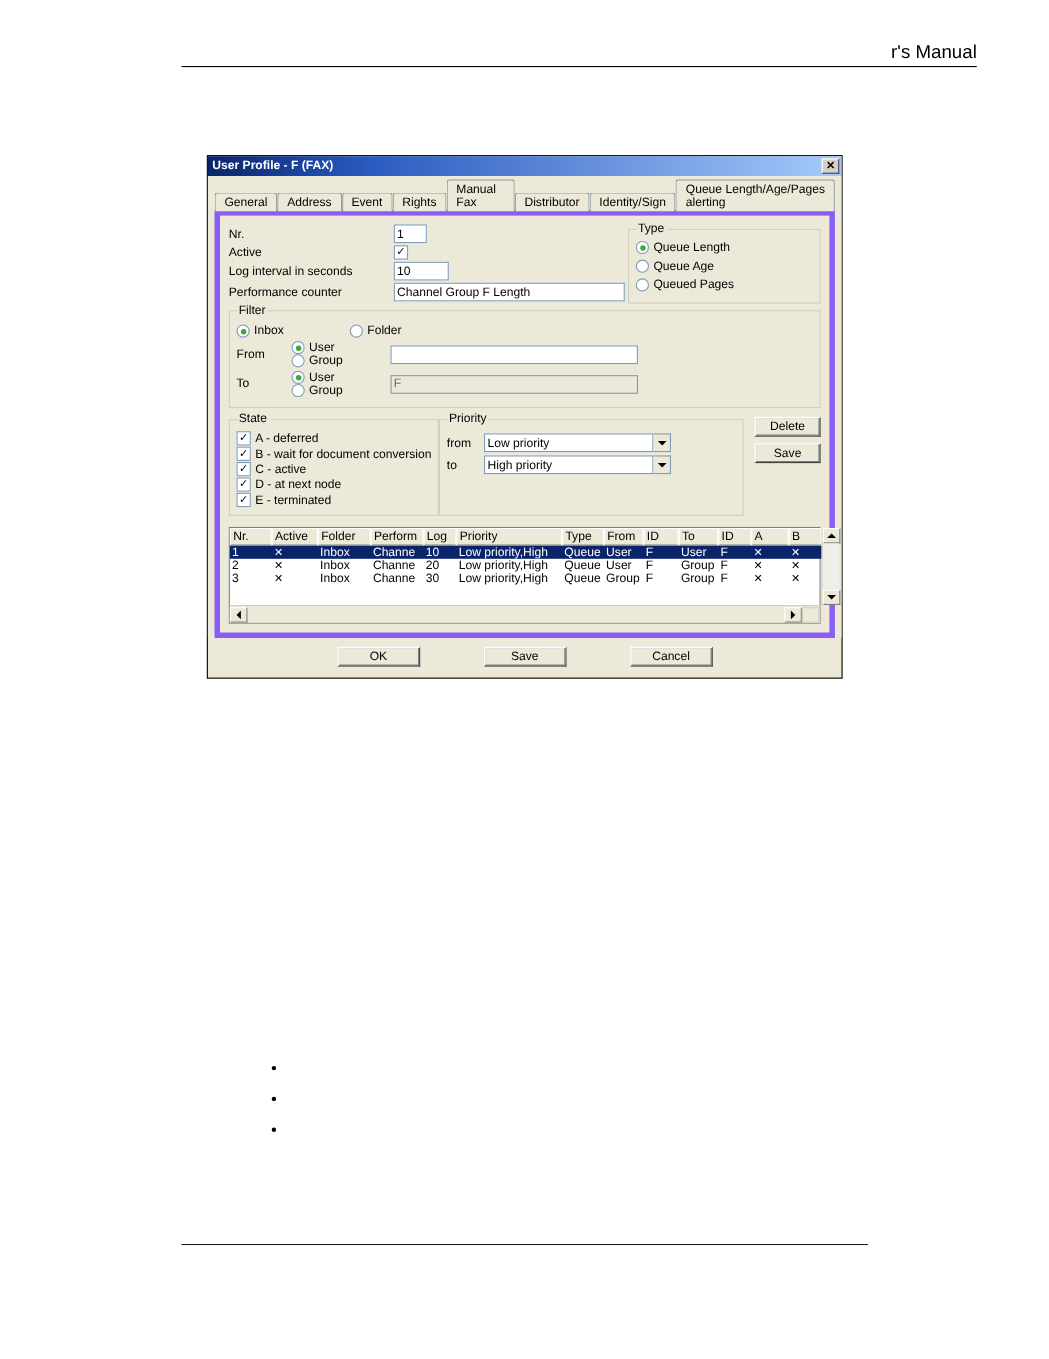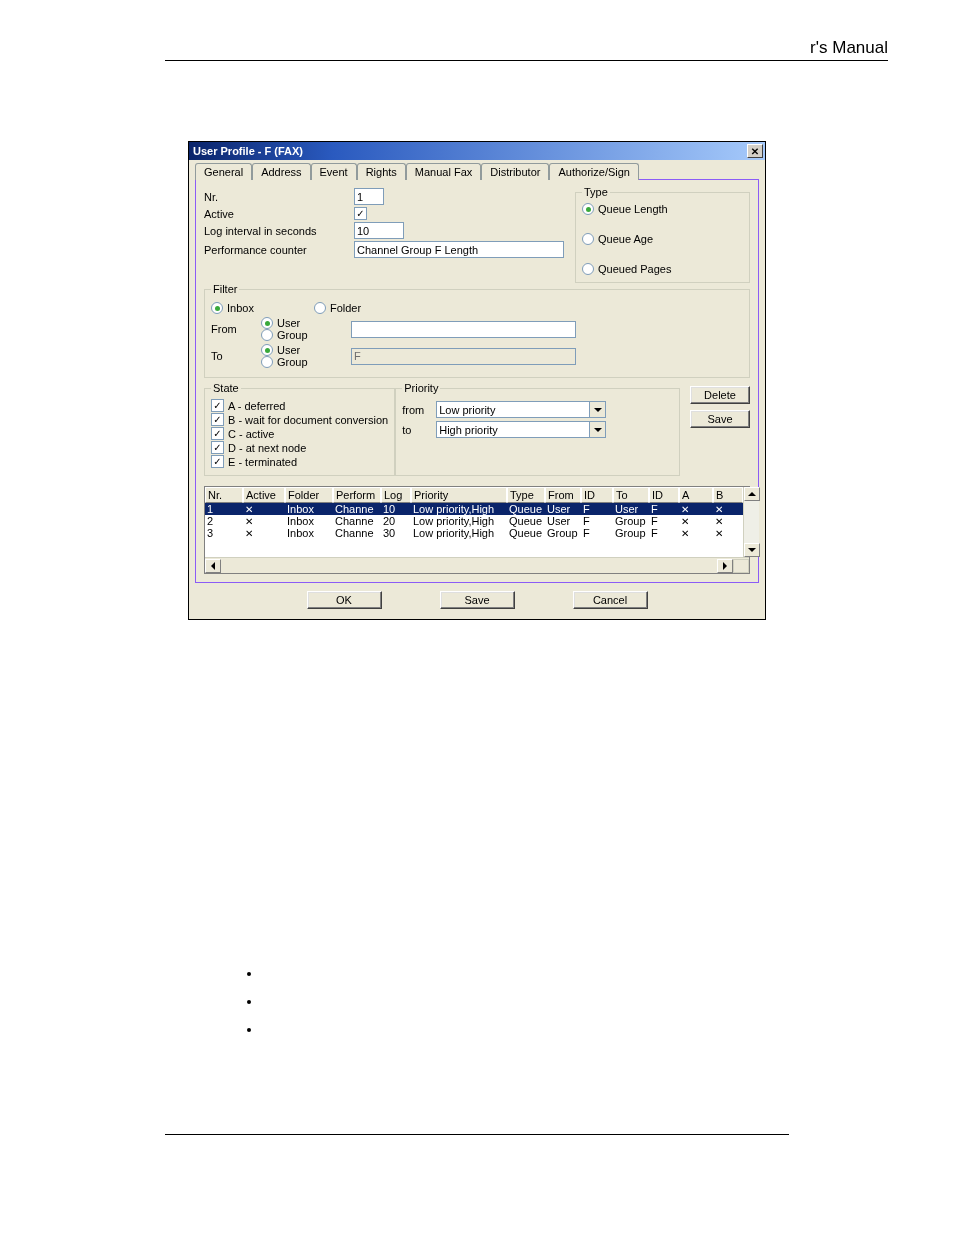--- a/index.html
+++ b/index.html
@@ -11,21 +11,21 @@
   .dialog { border: 1px solid #000; background: #ece9d8; }
   .titlebar { height: 18px; background: linear-gradient(to right,#0a246a 0%,#2a5abf 25%,#a6cafb 100%); color:#fff; display:flex; align-items:center; justify-content:space-between; padding:0 2px; font-weight:bold; font-size:11px; }
   .titlebar .title { padding-left:2px; }
   .close-btn { width:16px; height:14px; background:#d4d0c8; border:1px solid #fff; border-right-color:#404040; border-bottom-color:#404040; display:flex; align-items:center; justify-content:center; font-family:Arial; font-size:10px; color:#000; font-weight:bold; }
 
   .tabs-area { padding: 3px 6px 0 6px; background:#ece9d8; }
   .tab-row { display:flex; align-items:flex-end; margin-bottom:-1px; }
   .tab { background:#ece9d8; border:1px solid #919b9c; border-bottom:none; border-radius:3px 3px 0 0; padding:2px 8px; font-size:11px; margin-right:0px; position:relative; }
   .tab.selected { background:#ece9d8; border-bottom:1px solid #ece9d8; margin-bottom:-1px; font-weight:normal; z-index:2; }
 
-  .tab-body { border:1px solid #8b5cf6; background:#ece9d8; padding:6px 8px 8px 8px; }
+  .tab-body { border:5px solid #8b5cf6; background:#ece9d8; padding:6px 8px 8px 8px; }
 
   .field-row { display:flex; align-items:center; margin:2px 0; }
   .label { width:150px; }
   .input { background:#fff; border:1px solid #7f9db9; height:17px; font-size:11px; padding:0 2px; }
   .input.disabled { background:#ece9d8; color:#6d6d6d; }
   .checkbox { width:13px; height:13px; background:#fff; border:1px solid #7f9db9; display:inline-flex; align-items:center; justify-content:center; font-size:10px; line-height:10px; }
   .radio { width:12px; height:12px; border:1px solid #7f9db9; border-radius:50%; background:#fff; display:inline-flex; align-items:center; justify-content:center; margin-right:4px; vertical-align:middle; }
   .radio.selected::after { content:""; width:5px; height:5px; background:#39a93b; border-radius:50%; display:block; }
   .button { background:#ece9d8; border:1px solid #404040; border-top-color:#fff; border-left-color:#fff; box-shadow:inset -1px -1px 0 #808080, inset 1px 1px 0 #dfdfdf; padding:2px 0; font-size:11px; text-align:center; }
 
@@ -90,21 +90,22 @@
     </div>
 
     <div class="tabs-area">
       <div class="tab-row">
         <div class="tab">General</div>
         <div class="tab">Address</div>
         <div class="tab">Event</div>
         <div class="tab">Rights</div>
         <div class="tab">Manual Fax</div>
         <div class="tab">Distributor</div>
-        <div class="tab">Authorize/Sign</div>
+        <div class="tab">Identity/Sign</div>
+        <div class="tab">Queue Length/Age/Pages alerting</div>
       </div>
 
       <div class="tab-body">
 
         <div class="top-section">
           <div class="top-left">
             <div class="field-row">
               <span class="label">Nr.</span>
               <input class="input" style="width: 30px;" value="1">
             </div>
@@ -121,21 +122,21 @@
               <input class="input" style="width: 210px;" value="Channel Group F Length">
             </div>
           </div>
 
           <fieldset class="groupbox type-box">
             <legend>Type</legend>
             <div class="r" style="display:flex;margin:1px 0">
               <span class="radio selected"></span>
               <span>Queue Length</span>
             </div>
-            <div class="r" style="display:flex;align-items:center;margin:18px 0">
+            <div class="r" style="display:flex;align-items:center;margin:5px 0">
               <span class="radio"></span>
               <span>Queue Age</span>
             </div>
             <div class="r" style="display:flex;align-items:center;margin:1px 0">
               <span class="radio"></span>
               <span>Queued Pages</span>
             </div>
           </fieldset>
         </div>
 

